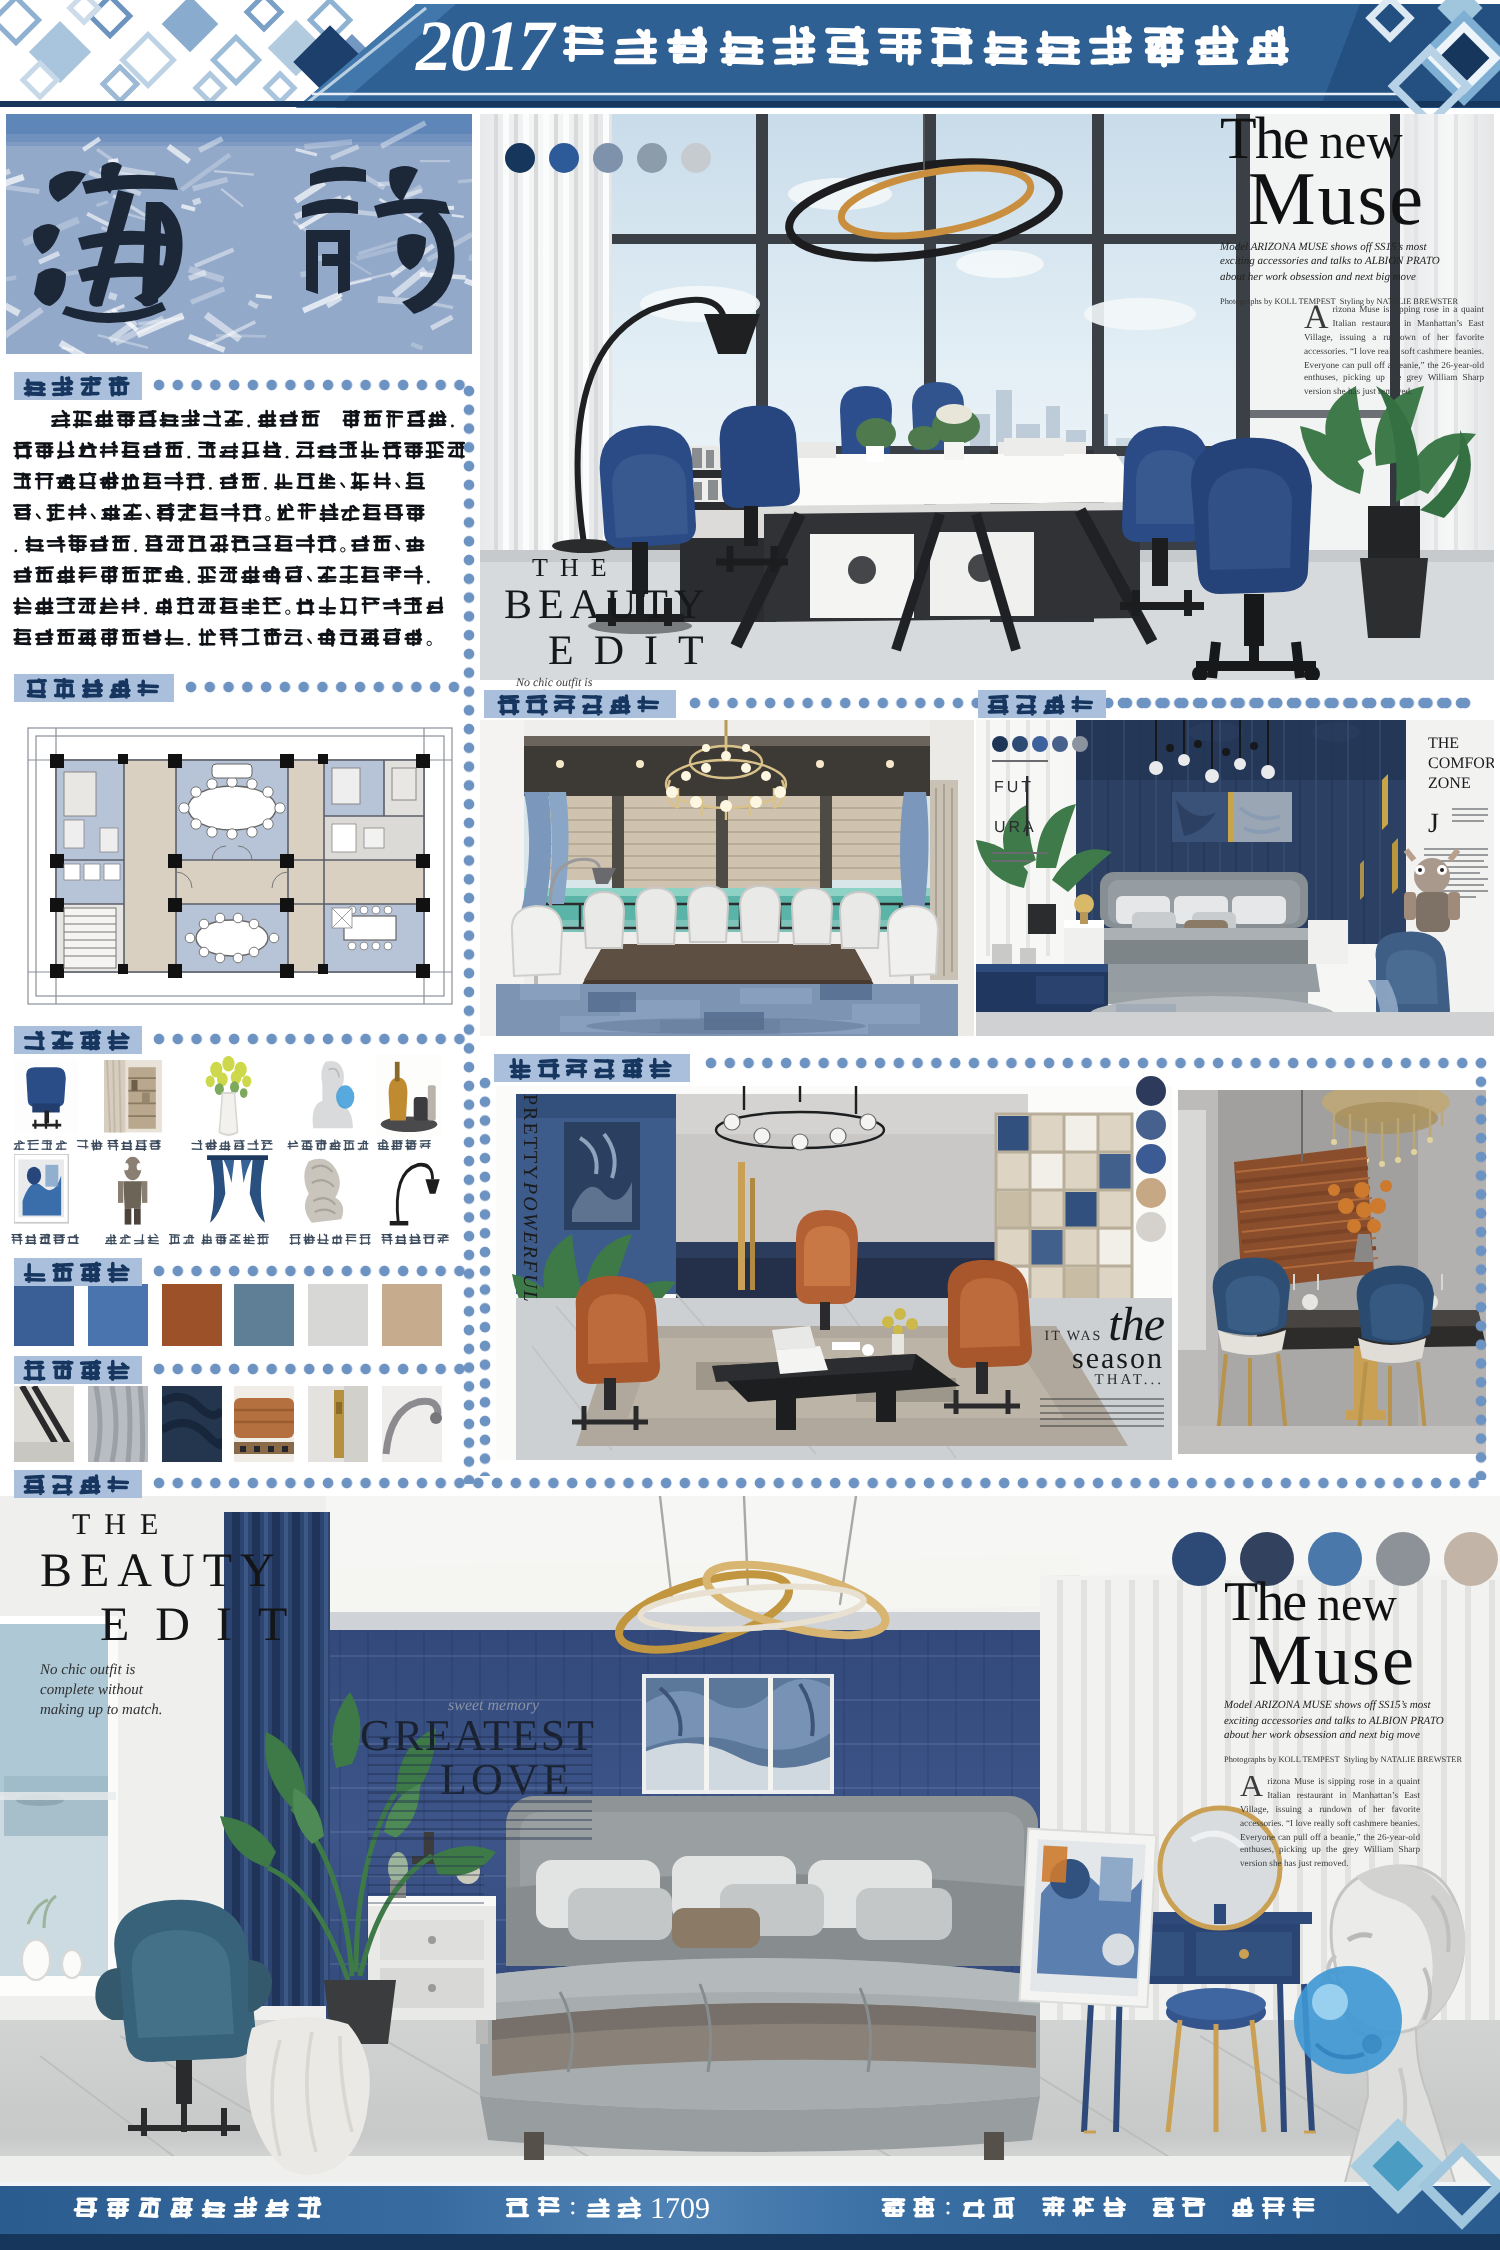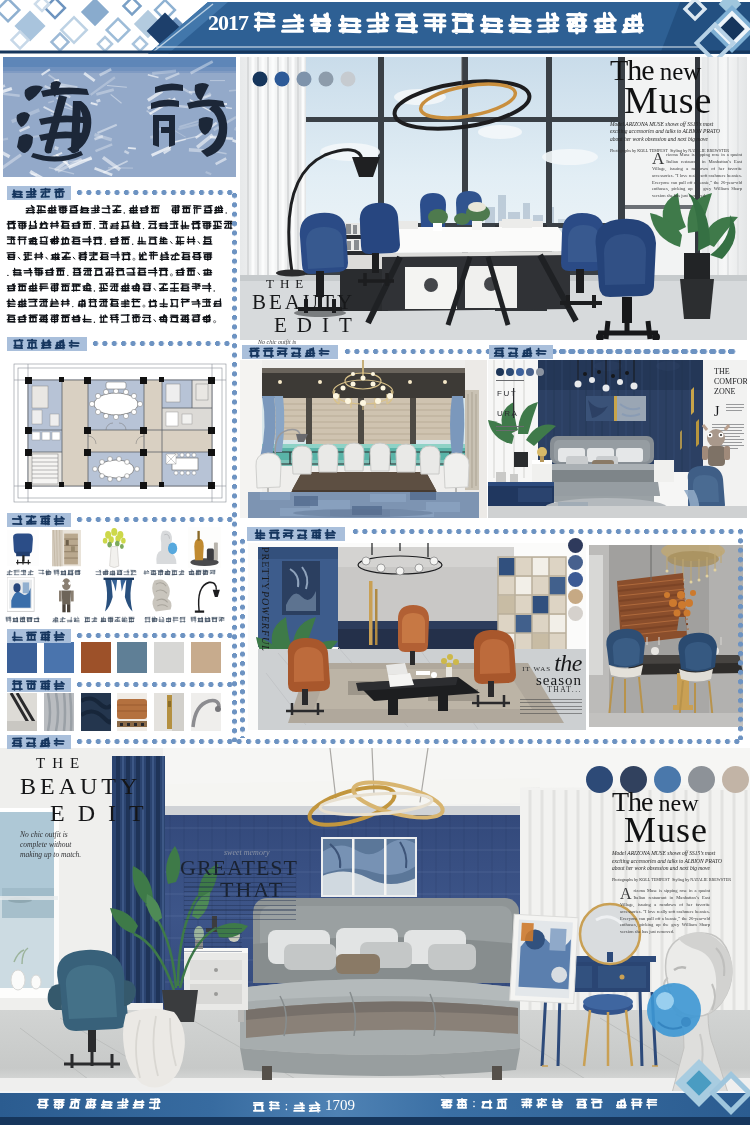--- a/index.html
+++ b/index.html
@@ -42,21 +42,21 @@
 <polygon points="208,2 750,2 750,54 148,54" fill="#2e6094"></polygon>
 <polygon points="208,2 228,2 168,54 148,54" fill="#4277ab"></polygon>
 <polygon points="680,2 750,2 750,54 660,54" fill="#235081"></polygon>
 <line x1="213" y1="4" x2="153" y2="52" stroke="#b8cfe2" stroke-width="1.5"></line>
 <rect x="0" y="50.5" width="750" height="3" fill="#16365c"></rect>
 <line x1="156" y1="47" x2="700" y2="47" stroke="#e8eef4" stroke-width="1.2"></line>
 </svg>
     </div>
 
 <div class="abs" style="left:208px;top:8px;width:440px;height:30px;display:flex;align-items:center">
-      <span class="serif" style="font-size:22px;font-weight:bold;color:#fff;letter-spacing:-1px">2017</span>
+      <span class="serif" style="font-size:36px;font-weight:bold;color:#fff;font-style:italic;letter-spacing:-1px">2017</span>
       <span style="width:3px"></span>
       <svg width="413" height="28" viewBox="0 0 413 28" style="display:block;vertical-align:top">
         <path d="M4.7 4.8L23.3 5.2M5.4 10.8L23.7 11.7M4.5 17.4L23.9 17.3M8.0 3.8L7.7 21.3M17.2 4.9L21.5 8.6" stroke="#ffffff" stroke-width="3.36" stroke-linecap="round" fill="none"></path>
         <path d="M34.7 11.7L53.6 11.1M33.8 17.4L53.7 16.8M32.9 22.5L53.4 22.5M49.9 6.2L49.7 21.3M45.5 6.0L50.7 11.4" stroke="#ffffff" stroke-width="3.36" stroke-linecap="round" fill="none"></path>
         <path d="M62.6 11.3L81.6 11.8M63.4 16.2L81.9 16.4M66.8 6.0L67.0 21.5M79.3 4.6L79.4 22.4M65.9 10.2L80.5 10.2M80.5 10.2L80.5 22.0M65.9 10.2L65.9 22.0M65.9 22.0L80.5 22.0M76.7 5.8L81.1 10.6M70.0 14.5L67.0 22.3" stroke="#ffffff" stroke-width="3.36" stroke-linecap="round" fill="none"></path>
         <path d="M94.0 10.6L113.0 11.7M92.1 16.4L113.2 16.7M92.9 22.1L113.3 22.9M95.3 7.0L95.9 23.5M95.4 10.2L110.0 10.2M110.0 10.2L110.0 22.0M95.4 10.2L95.4 22.0M95.4 22.0L110.0 22.0M99.0 15.4L96.1 22.0" stroke="#ffffff" stroke-width="3.36" stroke-linecap="round" fill="none"></path>
         <path d="M121.6 11.0L141.6 10.8M123.3 17.2L142.3 16.5M122.4 22.8L141.1 21.9M131.3 3.9L132.2 23.1M138.8 4.5L138.2 22.1M136.6 5.2L142.1 9.3" stroke="#ffffff" stroke-width="3.36" stroke-linecap="round" fill="none"></path>
         <path d="M151.1 5.5L170.0 5.9M151.9 16.6L172.2 17.1M153.0 22.0L171.8 23.1M167.5 4.4L168.5 23.5M154.4 10.2L169.0 10.2M169.0 10.2L169.0 22.0M154.4 10.2L154.4 22.0M154.4 22.0L169.0 22.0M163.9 6.2L168.1 11.8" stroke="#ffffff" stroke-width="3.36" stroke-linecap="round" fill="none"></path>
         <path d="M180.5 5.5L201.2 5.8M181.6 11.5L201.7 11.8M181.7 16.7L201.5 17.0M190.7 6.1L190.7 21.6M197.6 7.3L197.2 23.3" stroke="#ffffff" stroke-width="3.36" stroke-linecap="round" fill="none"></path>
         <path d="M210.1 5.0L229.4 6.0M210.6 10.9L230.2 11.6M210.3 22.4L230.1 22.6M213.8 6.0L213.6 24.0M226.6 5.5L227.1 22.9M213.4 10.2L228.0 10.2M228.0 10.2L228.0 22.0M213.4 10.2L213.4 22.0M213.4 22.0L228.0 22.0M223.4 5.1L228.9 9.7" stroke="#ffffff" stroke-width="3.36" stroke-linecap="round" fill="none"></path>
@@ -1795,21 +1795,21 @@
 <div class="serif abs" style="left:20px;top:756px;width:150px;color:#141517;line-height:1">
       <div style="font-size:15px;letter-spacing:7px;margin-left:16px">THE</div>
       <div style="font-size:24px;letter-spacing:4px;margin-top:3px">BEAUTY</div>
       <div style="font-size:24px;letter-spacing:13px;margin-top:3px;margin-left:30px">EDIT</div>
       <div style="font-style:italic;font-size:7.5px;color:#303134;margin-top:5px;line-height:1.35">No chic outfit is<br>complete without<br>making up to match.</div>
     </div>
 
 <div class="serif abs" style="left:180px;top:848px;width:120px;color:#1a2230">
       <div style="font-size:8px;color:#8a93a6;margin-left:44px;font-style:italic">sweet memory</div>
       <div style="font-size:22px;letter-spacing:1px;line-height:1">GREATEST</div>
-      <div style="font-size:22px;letter-spacing:2px;line-height:1;margin-left:40px">THAT</div>
+      <div style="font-size:22px;letter-spacing:2px;line-height:1;margin-left:40px">LOVE</div>
     </div>
 <div class="abs" style="left:184px;top:868px;width:112px;height:54px;opacity:.42;background:repeating-linear-gradient(180deg,#1d2c4c 0 1.2px,transparent 1.2px 4.6px)"></div>
 <div class="abs" style="left:184px;top:928px;width:58px;height:26px;opacity:.35;background:repeating-linear-gradient(180deg,#1d2c4c 0 1px,transparent 1px 4.6px)"></div>
 
 <div class="abs" style="left:586px;top:766px;width:27px;height:27px;border-radius:50%;background:#2d4a77"></div>
 <div class="abs" style="left:620px;top:766px;width:27px;height:27px;border-radius:50%;background:#31415e"></div>
 <div class="abs" style="left:654px;top:766px;width:27px;height:27px;border-radius:50%;background:#4a78ab"></div>
 <div class="abs" style="left:688px;top:766px;width:27px;height:27px;border-radius:50%;background:#8d9298"></div>
 <div class="abs" style="left:722px;top:766px;width:27px;height:27px;border-radius:50%;background:#c2b4a6"></div>
 
@@ -1830,21 +1830,21 @@
         <path d="M17.7 2.8L27.5 2.9M18.5 5.2L27.6 5.3M18.4 7.9L27.7 8.1M23.0 3.2L23.0 11.8M25.8 3.3L26.1 10.0M19.3 4.9L26.4 4.9M26.4 4.9L26.4 10.6M19.3 4.9L19.3 10.6M19.3 10.6L26.4 10.6" stroke="#ffffff" stroke-width="1.69" stroke-linecap="round" fill="none"></path>
         <path d="M34.6 2.5L43.3 2.9M34.4 10.7L42.9 11.1M38.7 2.5L39.1 10.1M35.3 4.9L42.4 4.9M42.4 4.9L42.4 10.6M35.3 4.9L35.3 10.6M35.3 10.6L42.4 10.6M39.5 2.5L41.5 5.2M36.7 6.5L34.7 9.4" stroke="#ffffff" stroke-width="1.69" stroke-linecap="round" fill="none"></path>
         <path d="M50.3 2.6L59.3 2.9M50.6 8.3L59.6 7.8M50.6 11.0L59.2 10.5M54.5 2.2L54.7 10.7M58.1 2.8L57.7 11.5M51.3 4.9L58.4 4.9M58.4 4.9L58.4 10.6M51.3 4.9L51.3 10.6M51.3 10.6L58.4 10.6M52.4 7.0L50.2 10.0" stroke="#ffffff" stroke-width="1.69" stroke-linecap="round" fill="none"></path>
         <path d="M66.7 5.1L75.8 5.6M65.8 7.9L75.9 8.1M66.1 10.7L76.0 11.1M67.3 3.4L67.6 11.3M67.3 4.9L74.4 4.9M74.4 4.9L74.4 10.6M67.3 4.9L67.3 10.6M67.3 10.6L74.4 10.6M69.1 7.4L67.7 10.6" stroke="#ffffff" stroke-width="1.69" stroke-linecap="round" fill="none"></path>
         <path d="M81.7 5.3L91.4 5.2M82.5 8.3L91.7 7.9M82.1 11.0L91.1 10.6M86.4 1.9L86.8 11.1M90.0 2.2L89.7 10.6M89.0 2.5L91.6 4.5" stroke="#ffffff" stroke-width="1.69" stroke-linecap="round" fill="none"></path>
         <path d="M98.5 5.7L107.4 5.2M97.7 7.8L107.7 7.9M97.6 10.8L107.0 10.5M99.4 3.2L99.3 10.7M106.0 3.5L106.2 11.1M99.3 4.9L106.4 4.9M106.4 4.9L106.4 10.6M99.3 4.9L99.3 10.6M99.3 10.6L106.4 10.6M100.7 6.8L98.6 10.6" stroke="#ffffff" stroke-width="1.69" stroke-linecap="round" fill="none"></path>
         <path d="M114.1 2.4L122.8 2.6M113.7 5.6L123.7 5.1M114.1 10.6L123.7 11.2M118.6 2.0L118.7 11.9M121.8 2.1L121.8 10.9M120.5 2.0L123.1 4.2" stroke="#ffffff" stroke-width="1.69" stroke-linecap="round" fill="none"></path>
       </svg>
     </div>
 
-<div class="abs" style="left:252px;top:1097px;display:flex;align-items:flex-end">
+<div class="abs" style="left:252px;top:1097px;display:flex;align-items:flex-start">
       <svg width="71" height="14" viewBox="0 0 71 14" style="display:block;vertical-align:top">
         <path d="M1.8 2.8L10.9 2.8M1.9 5.2L11.0 5.2M1.8 10.8L11.8 10.8M9.6 3.0L10.3 10.5M3.3 4.9L10.4 4.9M10.4 4.9L10.4 10.6M3.3 4.9L3.3 10.6M3.3 10.6L10.4 10.6M8.2 3.3L10.5 5.2" stroke="#ffffff" stroke-width="1.69" stroke-linecap="round" fill="none"></path>
         <path d="M17.8 2.3L26.7 2.5M18.1 5.2L26.9 5.6M17.7 8.4L27.0 8.4M19.4 1.8L19.2 10.3M23.8 2.4L25.9 4.1" stroke="#ffffff" stroke-width="1.69" stroke-linecap="round" fill="none"></path>
         <circle cx="34.4" cy="4.7" r="0.8" fill="#ffffff"></circle>
         <circle cx="34.4" cy="9.4" r="0.8" fill="#ffffff"></circle>
         <path d="M42.9 5.6L52.0 5.4M42.5 8.4L52.1 8.1M42.1 10.9L52.0 10.9M50.3 3.0L50.2 10.3M48.2 2.9L50.7 5.5" stroke="#ffffff" stroke-width="1.69" stroke-linecap="round" fill="none"></path>
         <path d="M57.7 5.6L67.5 5.1M57.7 8.3L67.5 7.8M57.6 11.2L67.8 10.6M65.8 3.6L66.1 11.8M63.9 2.2L65.7 4.6M60.3 7.4L58.6 10.8" stroke="#ffffff" stroke-width="1.69" stroke-linecap="round" fill="none"></path>
       </svg>
       <span class="serif" style="color:#fff;font-size:15px;margin-left:2px">1709</span>
     </div>

